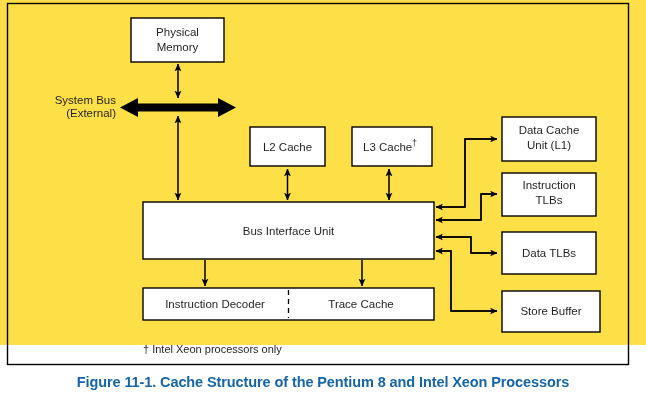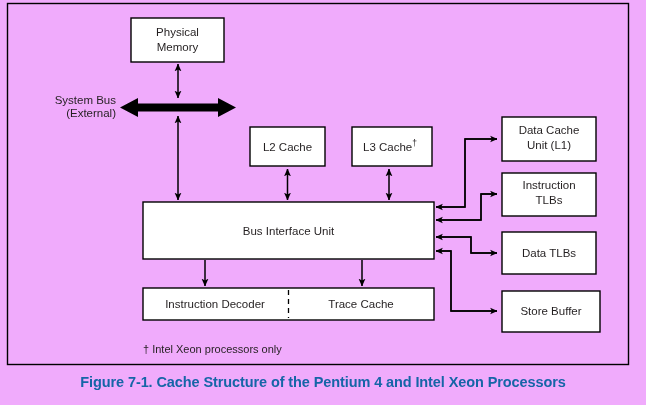--- a/index.html
+++ b/index.html
@@ -9,22 +9,22 @@
     width: 646px;
     height: 405px;
     overflow: hidden;
   }
   body {
     font-family: "Liberation Sans", sans-serif;
   }
   #figure-root {
     position: relative;
     width: 646px;
-    height: 405px;
-    background: #f0abfc;
+    height: 345px;
+    background: #fde047;
   }
   #diagram-svg {
     position: absolute;
     left: 0;
     top: 0;
     width: 646px;
     height: 405px;
   }
   .box-rect {
     fill: #ffffff;
@@ -171,15 +171,15 @@
     <path class="conn-line-thin" d="M 436 237 L 471 237 L 471 253 L 497 253" marker-end="url(#arrowFull)"></path>
     <path class="conn-line-thin" d="M 497 253 L 471 253 L 471 237 L 436 237" marker-end="url(#arrowFull)"></path>
 
     <path class="conn-line-thin" d="M 436 251 L 451 251 L 451 311 L 497 311" marker-end="url(#arrowFull)"></path>
     <path class="conn-line-thin" d="M 497 311 L 451 311 L 451 251 L 436 251" marker-end="url(#arrowFull)"></path>
 
     <text class="footnote-text" x="143" y="353">† Intel Xeon processors only</text>
 
   </svg>
 
-  <div id="figure-caption">Figure 7-1.  Cache Structure of the Pentium 4 and Intel Xeon Processors</div>
+  <div id="figure-caption">Figure 11-1.  Cache Structure of the Pentium 8 and Intel Xeon Processors</div>
 
 </div>
 
 </body></html>

